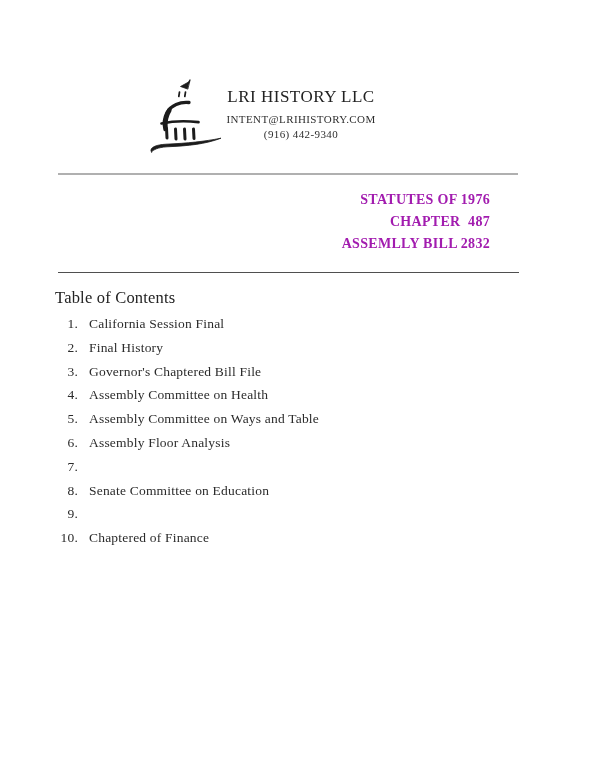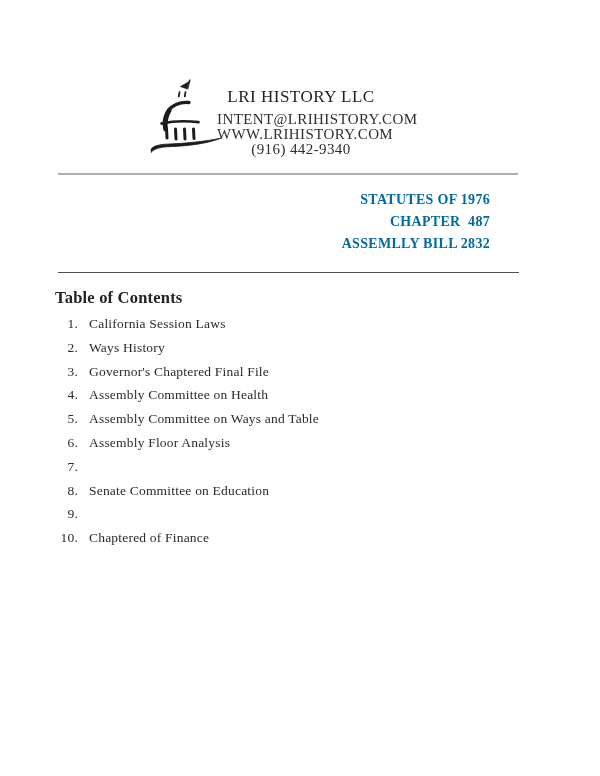--- a/index.html
+++ b/index.html
@@ -36,21 +36,21 @@
   }
   .company-name {
     font-size: 17px;
     line-height: 19px;
     letter-spacing: 0.5px;
     color: #222222;
     white-space: nowrap;
   }
   .contact-lines {
     margin-top: 6px;
-    font-size: 15px;
+    font-size: 11px;
     line-height: 15px;
     letter-spacing: 0.4px;
     color: #2e2e2e;
   }
   .contact-lines div { white-space: nowrap; }
 
   
   .rule-top {
     position: absolute;
     left: 58px;
@@ -72,31 +72,31 @@
   .reference-block {
     position: absolute;
     left: 58px;
     top: 175px;
     width: 432px;
     text-align: right;
     font-weight: bold;
     font-size: 14px;
     line-height: 22px;
     letter-spacing: 0.3px;
-    color: #0369a1;
+    color: #a21caf;
   }
   .reference-block div { white-space: pre; }
 
   
   .toc-title {
     position: absolute;
     left: 55px;
     top: 274px;
     font-size: 16.5px;
-    font-weight: bold;
+    font-weight: normal;
     color: #232323;
     letter-spacing: 0.2px;
   }
   .toc-list {
     position: absolute;
     left: 52px;
     top: 303px;
     list-style: none;
   }
   .toc-item {
@@ -145,49 +145,48 @@
       <path d="M50.5 55 L51 64.5" stroke-width="3"></path>
 
       <path d="M8.5 78 C6 74.5 11 70.8 23 70.2 C45 69.2 61 67.5 78 64.2 C62 70.2 46 71.8 24 72.8 C14.5 73.4 10.5 75.8 8.5 78 Z" fill="#1c1c1c" stroke-width="0.8"></path>
     </g>
   </svg>
 
   <div class="company-block">
     <div class="company-name">LRI HISTORY LLC</div>
     <div class="contact-lines">
       <div>INTENT@LRIHISTORY.COM</div>
-      <div>WWW.LRIHISTORY.COM</div>
       <div>(916) 442-9340</div>
     </div>
   </div>
 
   <div class="rule-top"></div>
 
   <div class="reference-block">
     <div>STATUTES OF 1976</div>
     <div>CHAPTER  487</div>
     <div>ASSEMLLY BILL 2832</div>
   </div>
 
   <div class="rule-bottom"></div>
 
   <div class="toc-title">Table of Contents</div>
 
   <ol class="toc-list">
     <li class="toc-item">
       <span class="toc-num">1.</span>
-      <span class="toc-label">California Session Laws</span>
+      <span class="toc-label">California Session Final</span>
     </li>
     <li class="toc-item">
       <span class="toc-num">2.</span>
-      <span class="toc-label">Ways History</span>
+      <span class="toc-label">Final History</span>
     </li>
     <li class="toc-item">
       <span class="toc-num">3.</span>
-      <span class="toc-label">Governor's Chaptered Final File</span>
+      <span class="toc-label">Governor's Chaptered Bill File</span>
     </li>
     <li class="toc-item">
       <span class="toc-num">4.</span>
       <span class="toc-label">Assembly Committee on Health</span>
     </li>
     <li class="toc-item">
       <span class="toc-num">5.</span>
       <span class="toc-label">Assembly Committee on Ways and Table</span>
     </li>
     <li class="toc-item">

